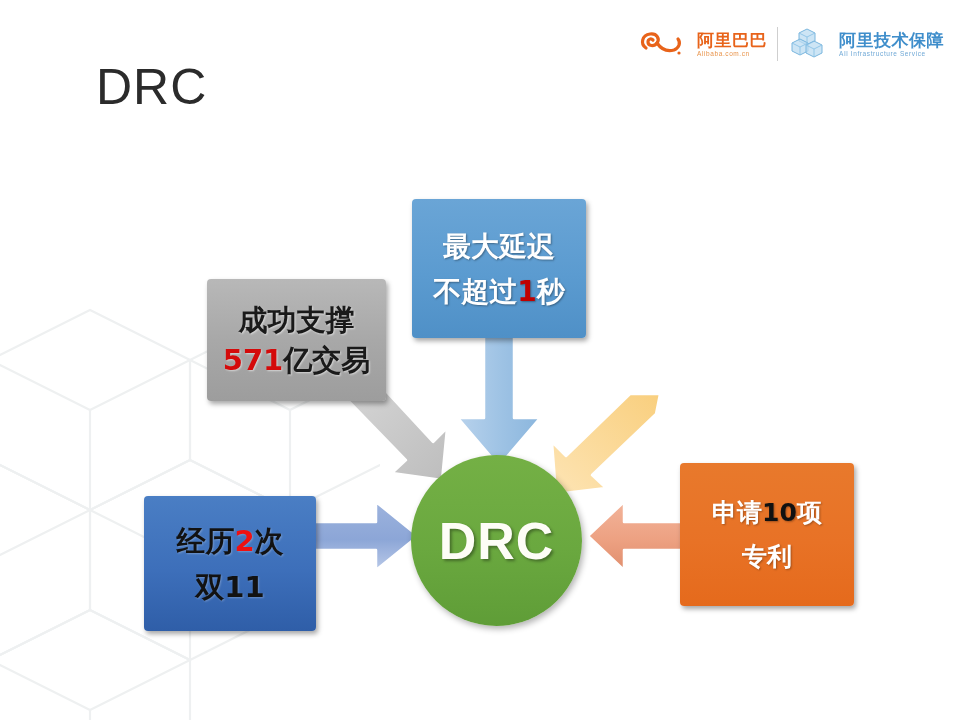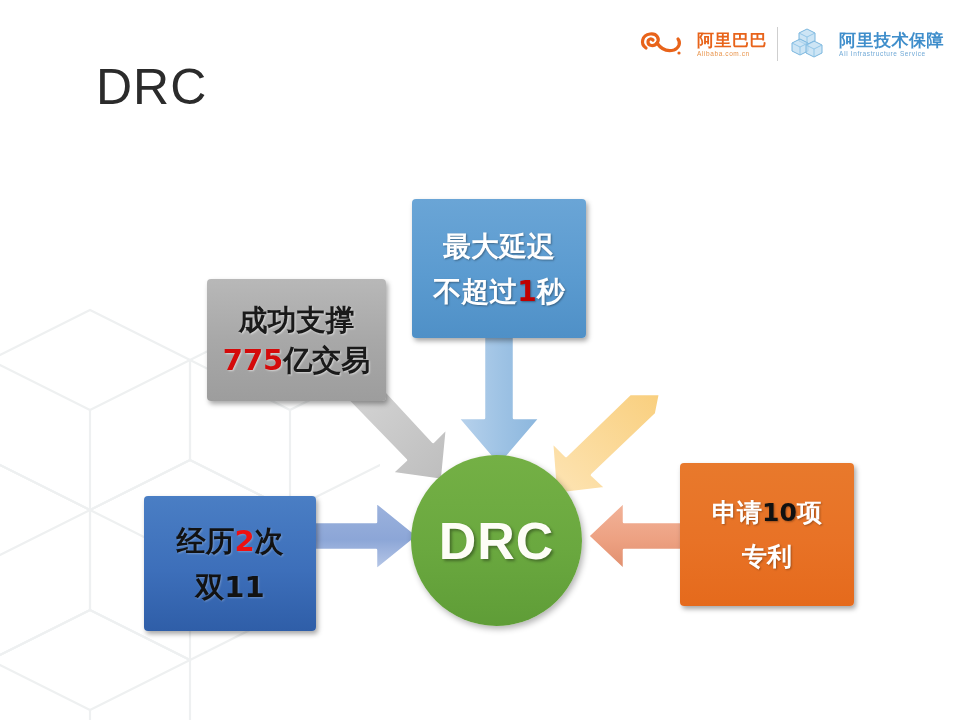--- a/index.html
+++ b/index.html
@@ -302,21 +302,21 @@
         <stop offset="0%" stop-color="#f2b49a"></stop>
         <stop offset="55%" stop-color="#eda182"></stop>
         <stop offset="100%" stop-color="#e08f6e"></stop>
       </linearGradient>
     </defs>
     <path d="M100 22 L36 22 L36 2 L0 36 L36 70 L36 50 L100 50 Z" fill="url(#gOra)" stroke="#ffffff" stroke-width="2.5" stroke-linejoin="round"></path>
   </svg>
 
   <div class="node" id="node-gray">
     <div class="line"><span>成功支撑</span></div>
-    <div class="line"><span class="hl">775</span><span>亿交易</span></div>
+    <div class="line"><span class="hl">571</span><span>亿交易</span></div>
   </div>
 
   <div class="node" id="node-blue-top">
     <div class="line"><span>最大延迟</span></div>
     <div class="line"><span>不超过</span><span class="hl">1</span><span>秒</span></div>
   </div>
 
 
   <div class="node" id="node-blue-left">
     <div class="line"><span>经历</span><span class="hl">2</span><span>次</span></div>

